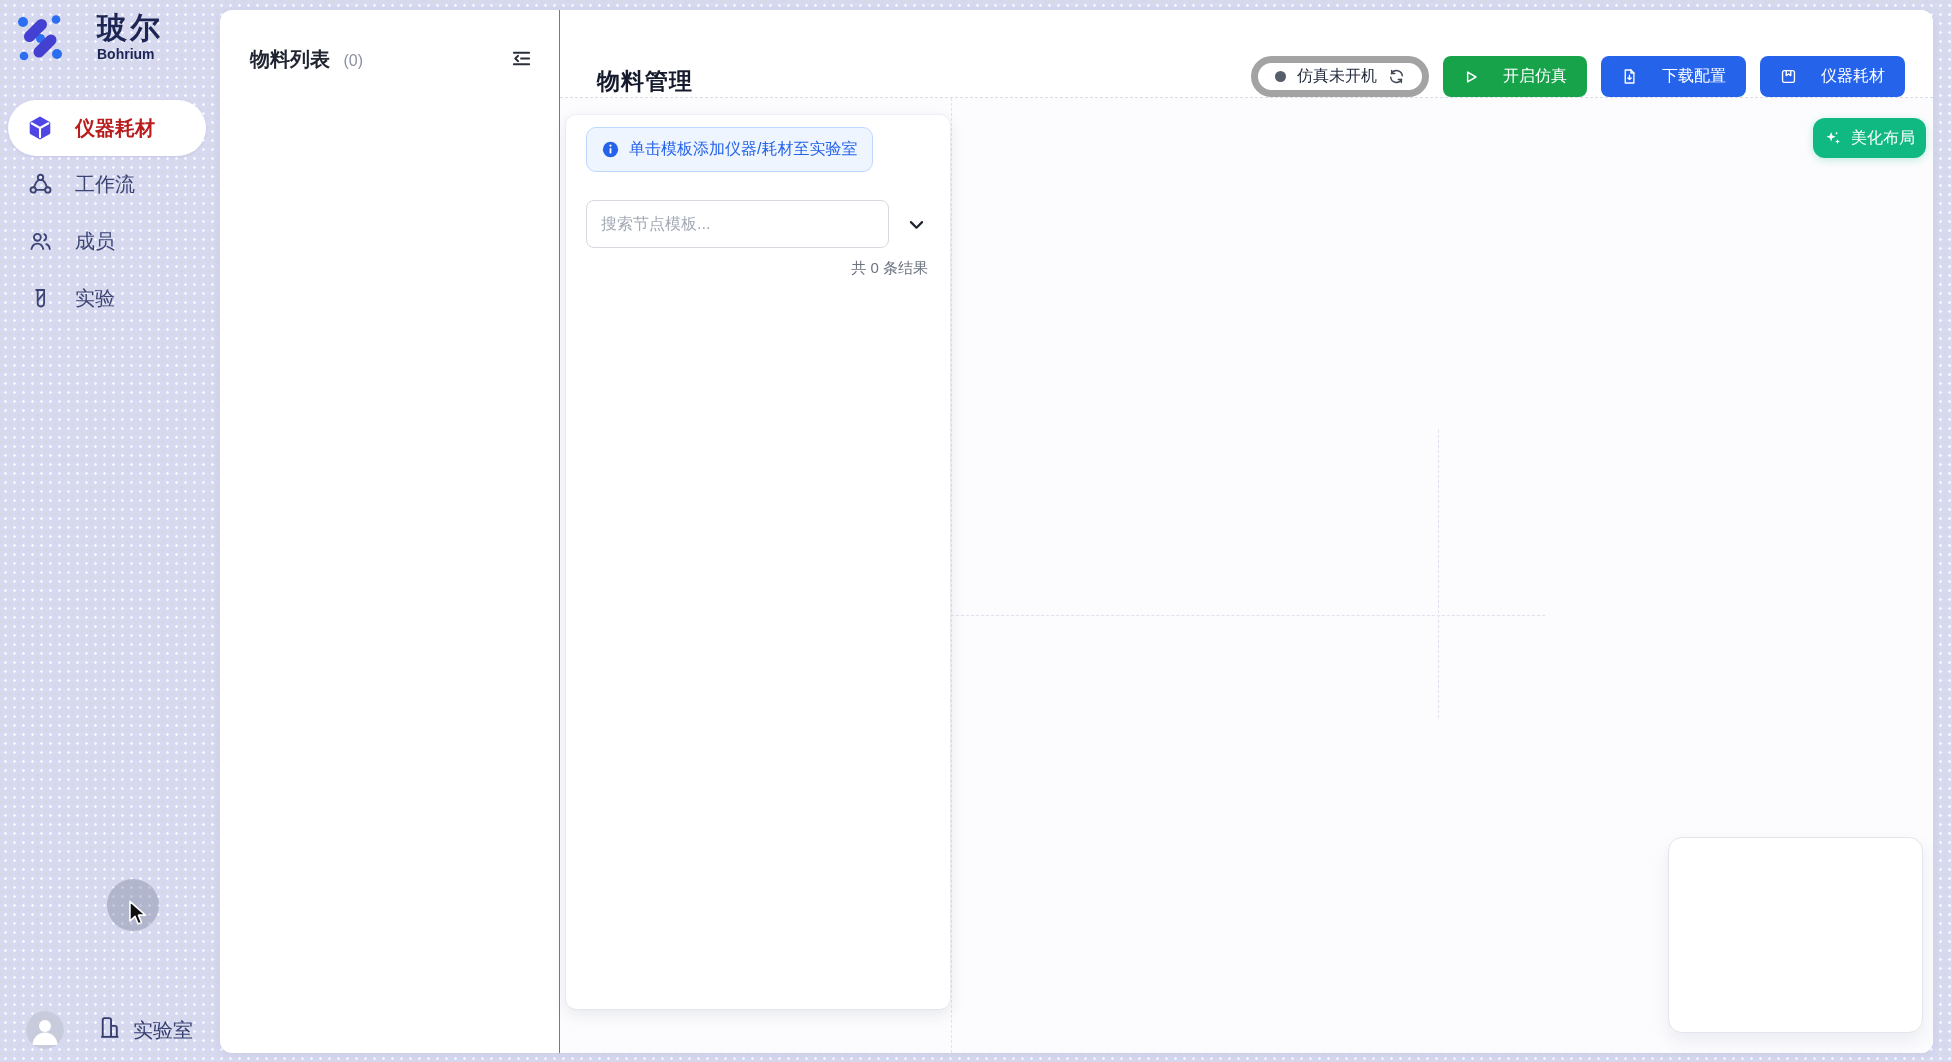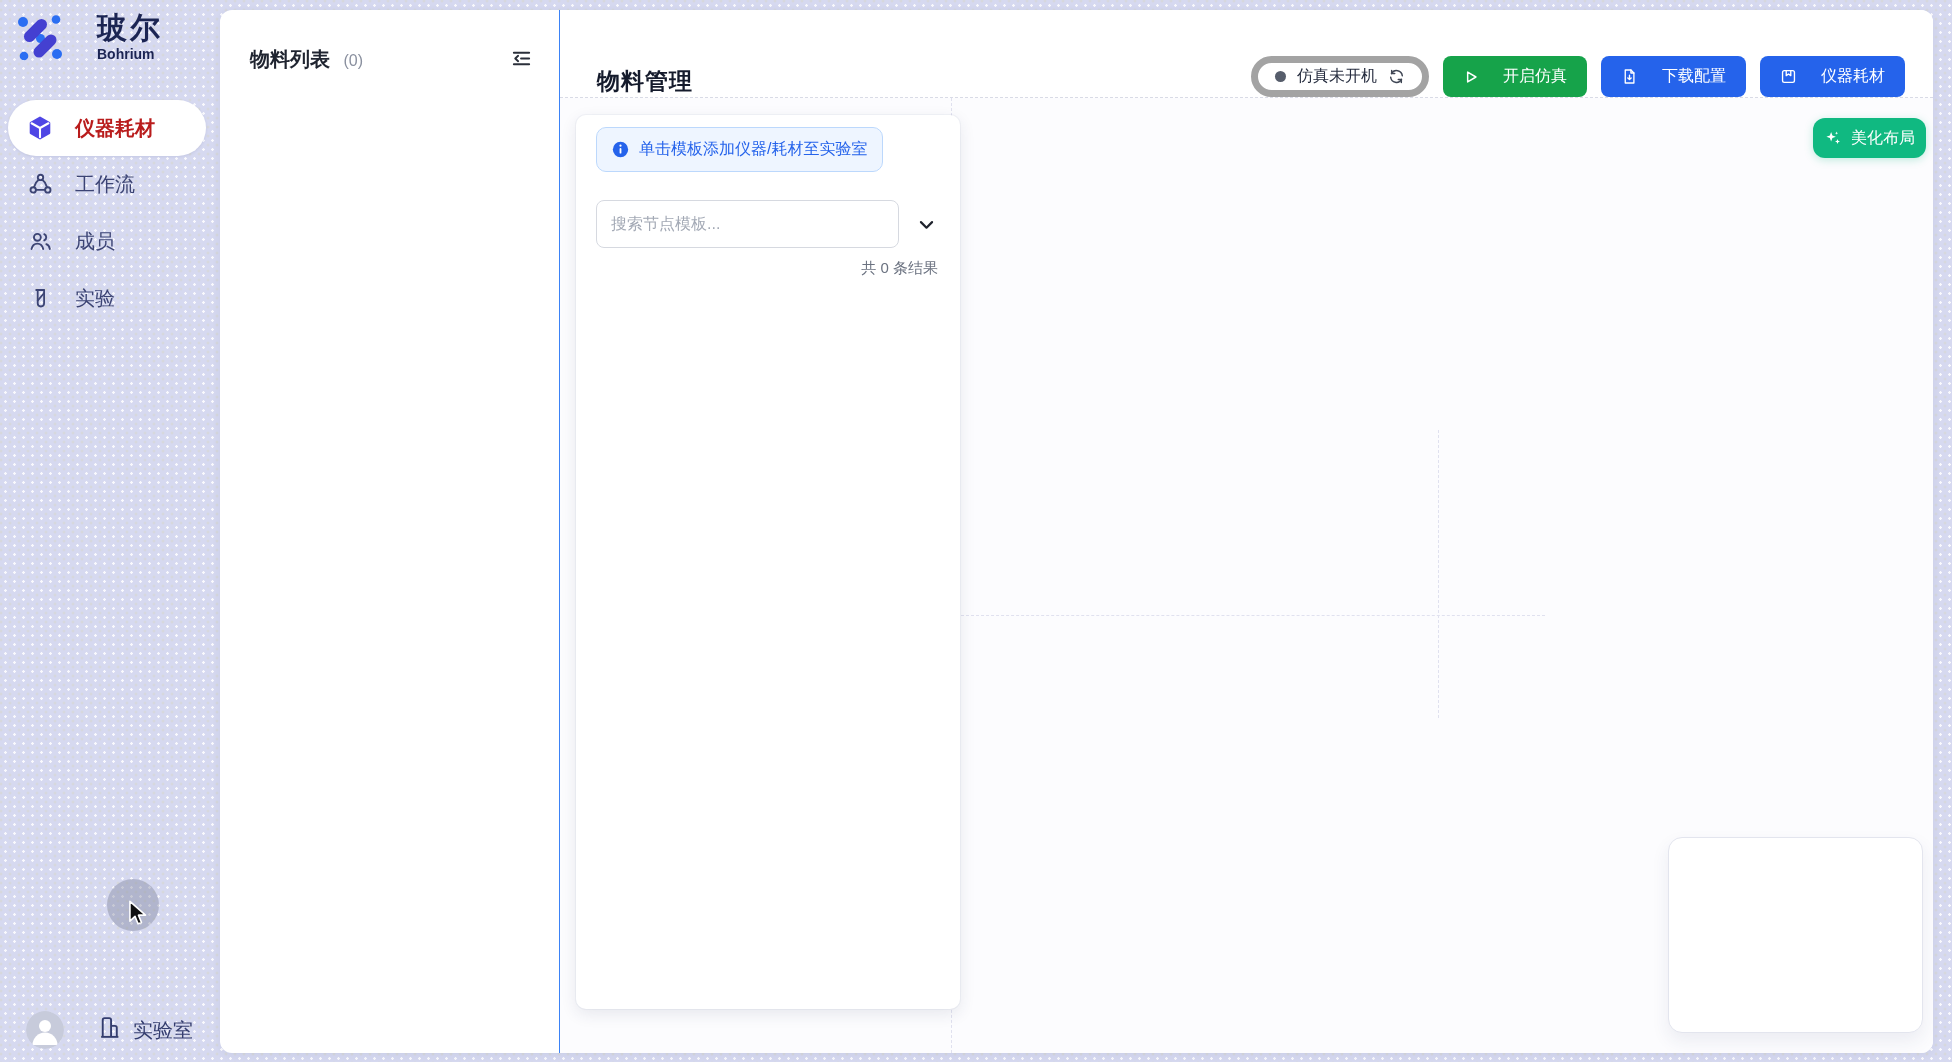--- a/index.html
+++ b/index.html
@@ -70,21 +70,21 @@
   .btn-green { background:#16a34a; }
   .btn-blue { background:#2563eb; }
 
   
   .canvas { flex:1; position:relative; background:#fcfcfe; }
   .guide-v1 { position:absolute; left:391px; top:0; bottom:0; border-left:1px dashed #e0e1ef; }
   .guide-v2 { position:absolute; left:878px; top:332px; height:288px; border-left:1px dashed #e0e1ef; }
   .guide-h  { position:absolute; left:391px; top:517px; width:594px; border-top:1px dashed #e0e1ef; }
 
   
-  .tpl-card { position:absolute; left:16px; top:17px; width:384px; height:894px;
+  .tpl-card { position:absolute; left:6px; top:17px; width:384px; height:894px;
               background:#fff; border-radius:10px; padding:8px 20px;
               box-shadow:0 5px 16px rgba(35,45,90,.10), 0 0 0 1px rgba(35,45,90,.04); }
   .banner { display:inline-flex; align-items:center; gap:10px; margin-top:4px;
             background:#eef5ff; border:1px solid #bcd8fc; border-radius:10px;
             padding:11px 15px; color:#2563eb; font-size:16px; }
   .search-row { display:flex; align-items:center; gap:13px; margin-top:28px; }
   .search-input { flex:1; height:48px; border:1px solid #d6d9e0; border-radius:8px;
                   padding:0 14px; font-size:16px; color:#333; outline:none;
                   font-family:"Liberation Sans", sans-serif; background:#fff; }
   .search-input::placeholder { color:#a3a9b5; }

